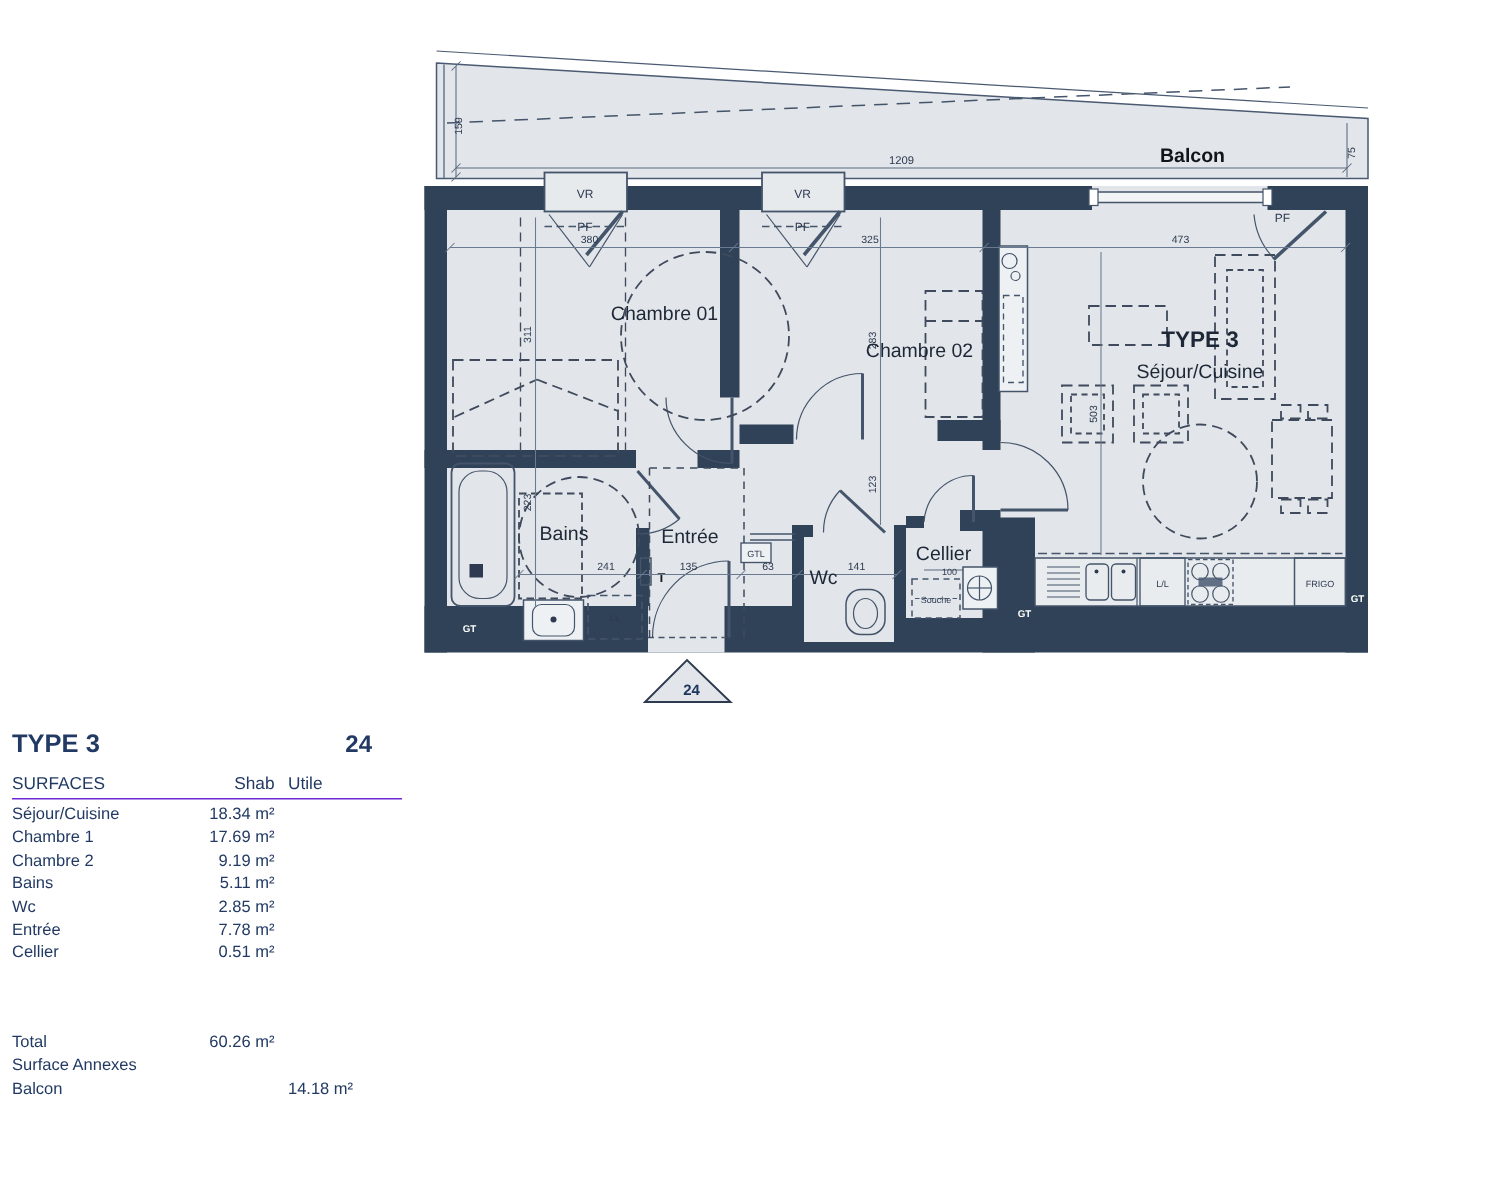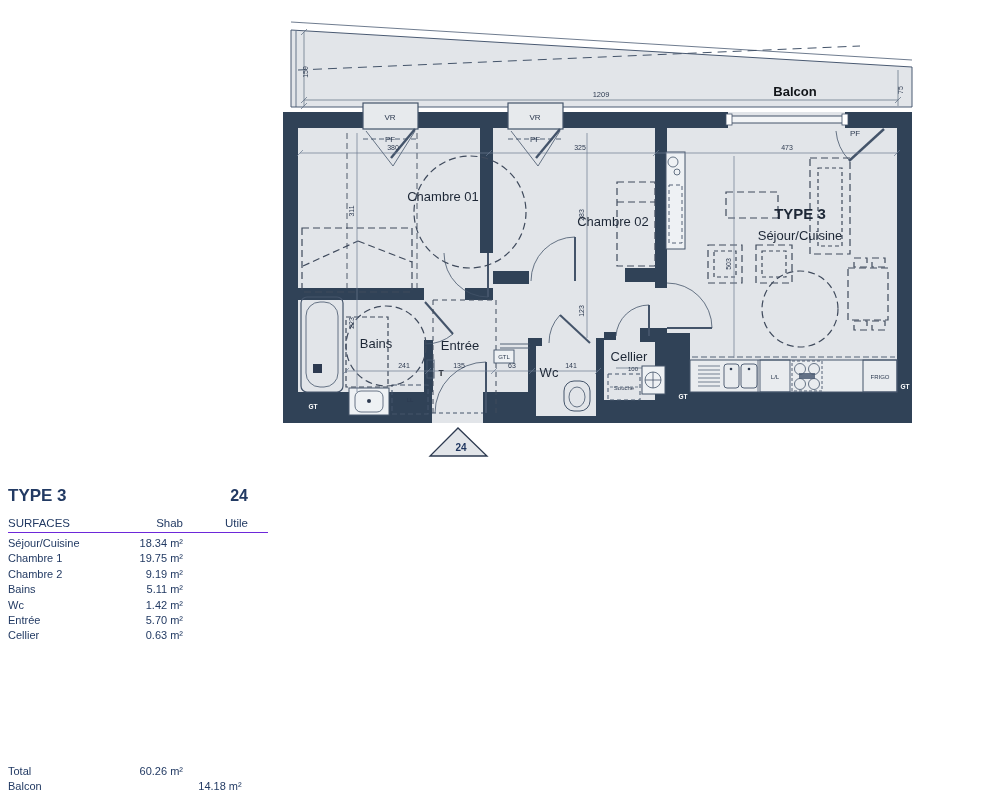--- a/index.html
+++ b/index.html
@@ -1,41 +1,41 @@
 <!DOCTYPE html>
 <html><head>
 <meta charset="utf-8">
 <style>
   html,body{margin:0;padding:0;background:#ffffff;}
   body{width:1000px;height:800px;position:relative;font-family:"Liberation Sans",sans-serif;}
-  #plan-wrap{position:absolute;left:0;top:0;width:1000px;height:470px;}
+  #plan-wrap{position:absolute;left:0;top:12px;width:1000px;height:470px;}
   svg text{font-family:"Liberation Sans",sans-serif;}
   .room-lb{font-size:13px;fill:#1d2736;}
   .room-lb.bold{font-weight:bold;font-size:15px;}
   .dim{font-size:7px;fill:#2d3a50;}
   .dim8{font-size:7.5px;fill:#2d3a50;}
   .winlb{font-size:8px;fill:#2d3a50;}
   .tinylb{font-size:6px;fill:#2d3a50;}
   .gt{font-size:6.5px;font-weight:bold;fill:#ffffff;}
   .balcon-lb{font-size:13px;font-weight:bold;fill:#111418;}
   .lot-lb{font-size:10px;font-weight:bold;fill:#1e355e;}
   
   #surface-table{position:absolute;left:8px;top:486px;width:260px;color:#223a63;}
   .t-title{display:grid;grid-template-columns:184px 64px;align-items:baseline;}
   .t-title .name{font-size:17px;font-weight:bold;}
   .t-title .lot{font-size:16px;font-weight:bold;text-align:right;padding-right:8px;}
   .t-head{display:grid;grid-template-columns:128px 56px 64px;font-size:11.5px;margin-top:11px;
           padding-bottom:3px;border-bottom:1px solid #6d28d9;}
   .t-head .c2{text-align:right;padding-right:9px;}
-  .t-head .c3{text-align:right;padding-right:8px;}
+  .t-head .c3{padding-right:8px;}
   .srow{display:grid;grid-template-columns:128px 56px 64px;font-size:11px;line-height:15.4px;}
   .srow .c2{text-align:right;padding-right:9px;}
-  .srow .c3{text-align:center;padding-right:8px;}
+  .srow .c3{text-align:left;padding-right:8px;}
   .rows-block{margin-top:3px;}
-  .totals-block{margin-top:120px;}
+  .totals-block{margin-top:44px;}
 </style>
 </head>
 <body>
 
 <div id="plan-wrap">
 <svg width="1000" height="470" viewBox="0 0 1000 470">
 
   <g>
     <polygon points="291,30 912,67 912,107 291,107" fill="#e2e5e9" stroke="#4a5a72" stroke-width="1"></polygon>
     <line x1="291" y1="22" x2="912" y2="60" stroke="#4a5a72" stroke-width="0.8"></line>
@@ -356,53 +356,58 @@
     <span class="c3">Utile</span>
   </div>
   <div class="rows-block">
     <div class="srow">
       <span>Séjour/Cuisine</span>
       <span class="c2">18.34 m²</span>
         <span class="c3"></span>
     </div>
     <div class="srow">
       <span>Chambre 1</span>
-      <span class="c2">19.75 m²</span>
+      <span class="c2">17.69 m²</span>
         <span class="c3"></span>
     </div>
     <div class="srow">
       <span>Chambre 2</span>
       <span class="c2">9.19 m²</span>
         <span class="c3"></span>
     </div>
     <div class="srow">
       <span>Bains</span>
       <span class="c2">5.11 m²</span>
         <span class="c3"></span>
     </div>
     <div class="srow">
       <span>Wc</span>
-      <span class="c2">1.42 m²</span>
+      <span class="c2">2.85 m²</span>
         <span class="c3"></span>
     </div>
     <div class="srow">
       <span>Entrée</span>
-      <span class="c2">5.70 m²</span>
+      <span class="c2">7.78 m²</span>
         <span class="c3"></span>
     </div>
     <div class="srow">
       <span>Cellier</span>
-      <span class="c2">0.63 m²</span>
+      <span class="c2">0.51 m²</span>
         <span class="c3"></span>
     </div>
   </div>
   <div class="totals-block">
     <div class="srow">
       <span>Total</span>
       <span class="c2">60.26 m²</span>
+        <span class="c3"></span>
+    </div>
+    <div class="srow">
+      <span>Surface Annexes</span>
+      <span class="c2"></span>
         <span class="c3"></span>
     </div>
     <div class="srow">
       <span>Balcon</span>
       <span class="c2"></span>
       <span class="c3">14.18 m²</span>
     </div>
   </div>
 </div>
 

